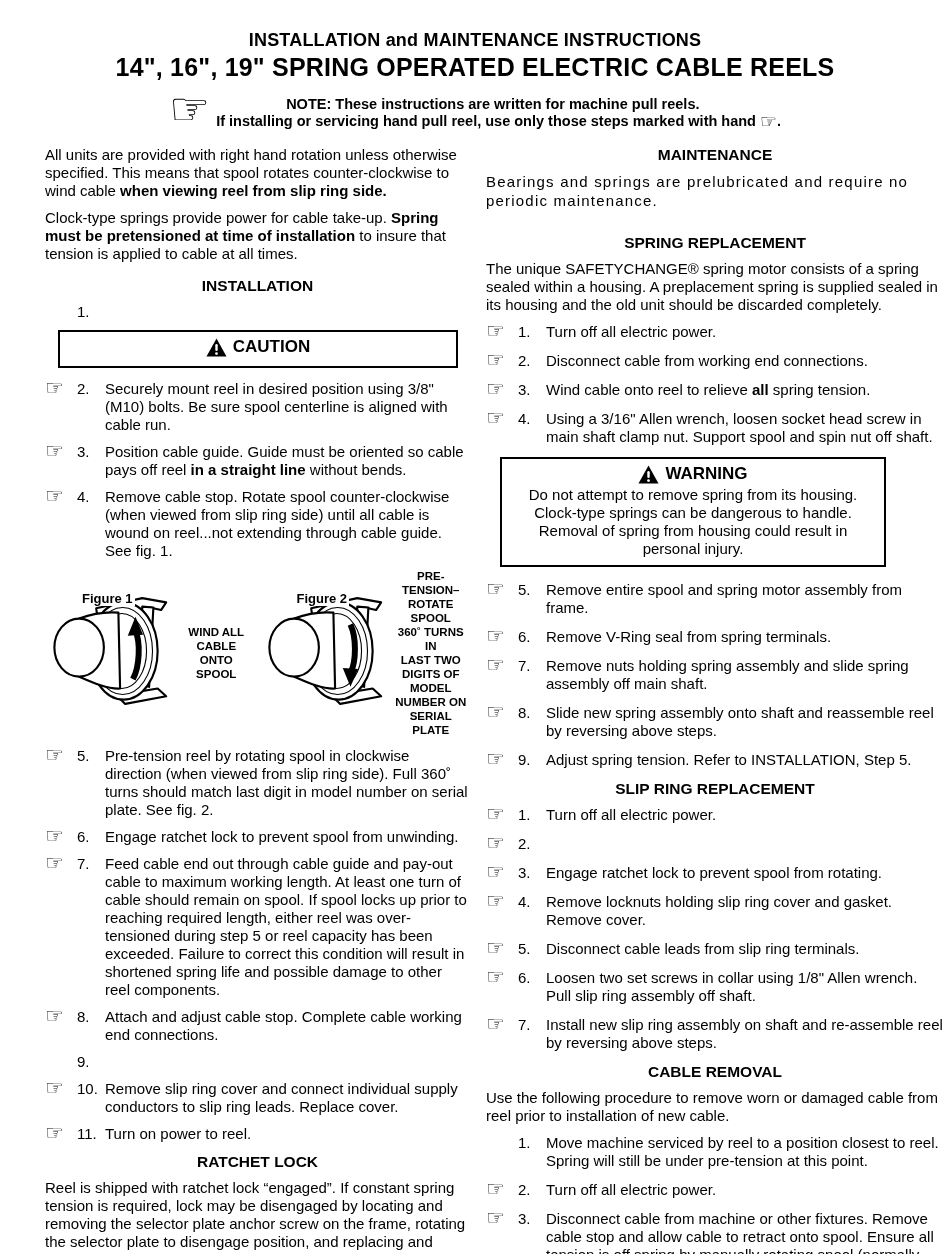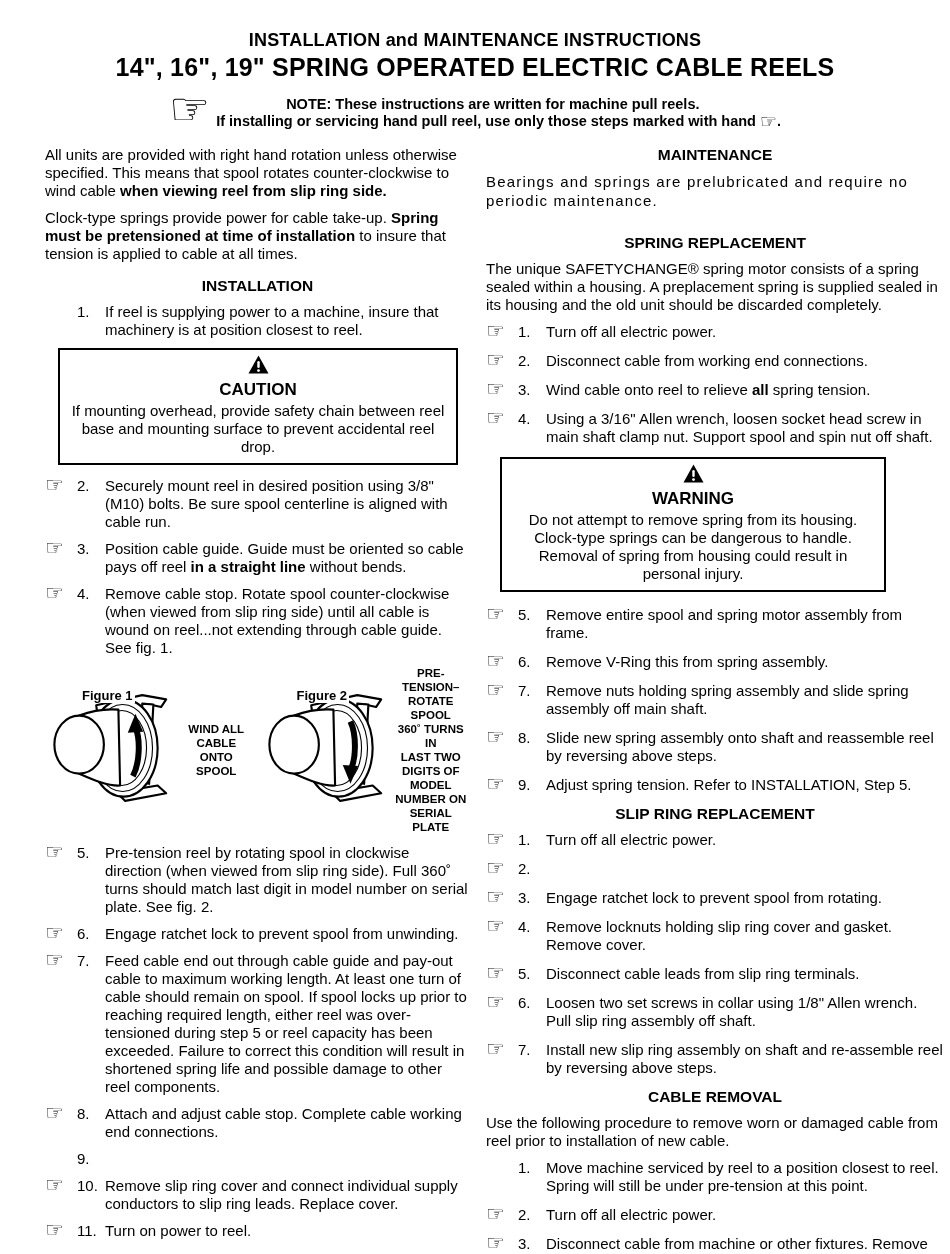--- a/index.html
+++ b/index.html
@@ -28,21 +28,21 @@
   
   .steps{margin-bottom:2px;}
   .step{display:flex;align-items:flex-start;font-size:15px;line-height:18px;margin-bottom:9px;}
   .col-r .step{margin-bottom:11px;}
   .step .hand{width:32px;flex:none;font-size:21px;line-height:16px;}
   .step .num{width:28px;flex:none;}
   .step .txt{flex:1;min-width:0;}
   
   .alert{border:2px solid #000;padding:5px 8px 7px 8px;text-align:center;margin:2px 12px 12px 13px;}
   .alert.warn{margin:4px 58px 14px 14px;}
-  .alert-head{display:flex;justify-content:center;align-items:center;gap:6px;font-size:17px;font-weight:bold;margin-bottom:2px;flex-direction:column;}
+  .alert-head{display:flex;justify-content:center;align-items:center;gap:6px;font-size:17px;font-weight:bold;margin-bottom:2px;}
   .alert-body{font-size:15px;line-height:18px;}
   
   .figs{display:flex;align-items:center;gap:4px;margin:4px 0 10px 0;}
   .fig{position:relative;flex:none;}
   .fig-label{position:absolute;top:2px;left:0;font-size:13px;font-weight:bold;background:#fff;padding-right:2px;padding-left:37px;}
   .fig-cap{font-size:11.5px;font-weight:bold;text-align:center;line-height:14px;white-space:pre-line;flex:1;}
 </style>
 </head>
 <body>
 
@@ -65,34 +65,32 @@
     <div class="col-l">
       <p><span>All units are provided with right hand rotation unless otherwise specified.  This means that spool rotates counter-clockwise to wind cable </span><b>when viewing reel from slip ring side.</b></p>
       <p><span>Clock-type springs provide power for cable take-up. </span><b>Spring must be pretensioned at time of installation</b><span> to insure that tension is applied to cable at all times.</span></p>
 
       <div class="sec-h">INSTALLATION</div>
 
       <div class="steps">
           <div class="step">
             <span class="hand"></span>
             <span class="num">1.</span>
-            <span class="txt"><span>If reel is supplying power to a machine, insure that machinery is at position closest to reel.</span></span>
           </div>
         </div>
 
       <div class="alert">
         <div class="alert-head">
           <svg width="21" height="19" viewBox="0 0 21 19">
               <path d="M10.5 0.5 L20.5 18.5 L0.5 18.5 Z" fill="#000"></path>
               <rect x="9.3" y="6" width="2.4" height="7" rx="1.2" fill="#fff"></rect>
               <circle cx="10.5" cy="15.6" r="1.4" fill="#fff"></circle>
             </svg>
           <span>CAUTION</span>
         </div>
-        <div class="alert-body">If mounting overhead, provide safety chain between reel base and mounting surface to prevent accidental reel drop.</div>
       </div>
 
       <div class="steps">
           <div class="step">
             <span class="hand">☞</span>
             <span class="num">2.</span>
             <span class="txt"><span>Securely mount reel in desired position using 3/8"(M10) bolts. Be sure spool centerline is aligned with cable run.</span></span>
           </div>
           <div class="step">
             <span class="hand">☞</span>
@@ -240,21 +238,21 @@
 
       <div class="steps">
           <div class="step">
             <span class="hand">☞</span>
             <span class="num">5.</span>
             <span class="txt"><span>Remove entire spool and spring motor assembly from frame.</span></span>
           </div>
           <div class="step">
             <span class="hand">☞</span>
             <span class="num">6.</span>
-            <span class="txt"><span>Remove V-Ring this from spring assembly.</span></span>
+            <span class="txt"><span>Remove V-Ring seal from spring terminals.</span></span>
           </div>
           <div class="step">
             <span class="hand">☞</span>
             <span class="num">7.</span>
             <span class="txt"><span>Remove nuts holding spring assembly and slide spring assembly off main shaft.</span></span>
           </div>
           <div class="step">
             <span class="hand">☞</span>
             <span class="num">8.</span>
             <span class="txt"><span> Slide new spring assembly onto shaft and reassemble reel by reversing above steps.</span></span>

